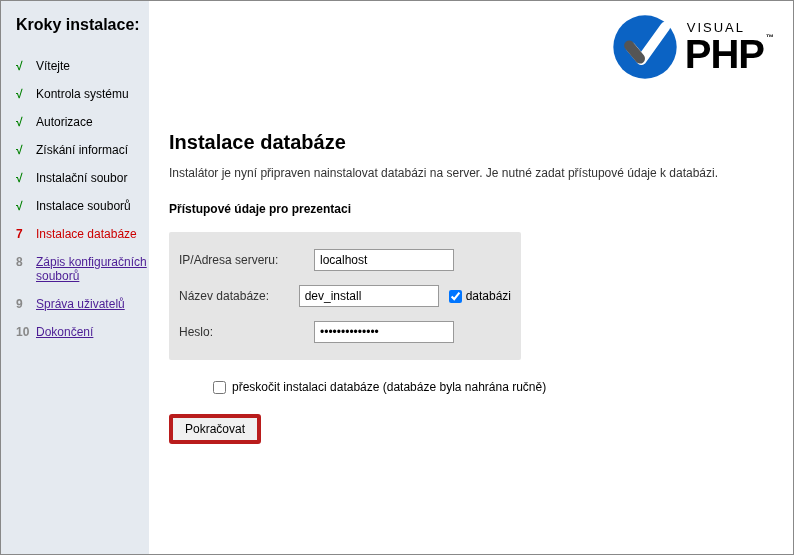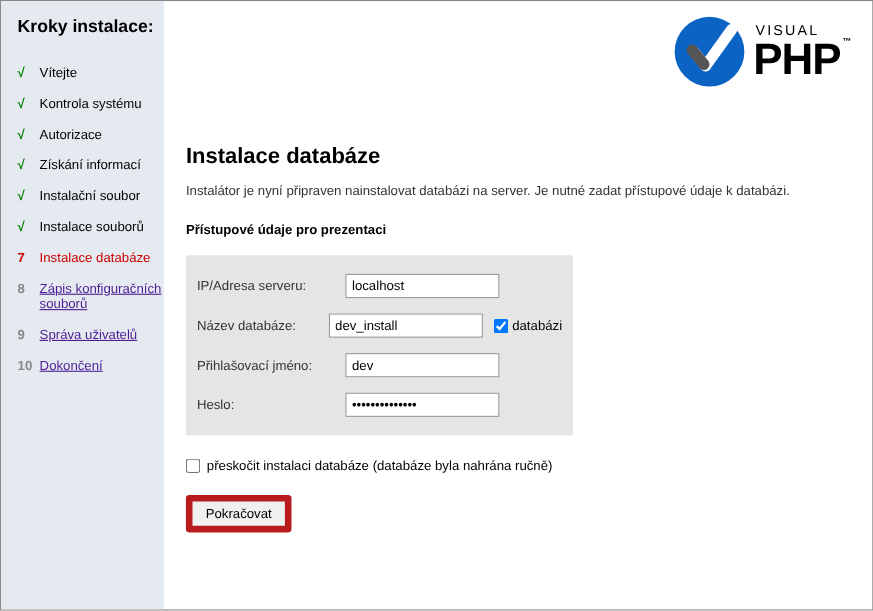--- a/index.html
+++ b/index.html
@@ -122,28 +122,29 @@
       align-items: center;
       gap: 4px;
       font-size: 12px;
     }
     .skip-row {
       margin-top: 20px;
       display: flex;
       align-items: center;
       gap: 6px;
       font-size: 12px;
+      margin-left: 44px;
     }
     .btn-row { margin-top: 20px; }
     .btn {
       padding: 4px 12px;
       font-family: Verdana, sans-serif;
       font-size: 12px;
       background: #f0f0f0;
-      border: 6px solid #b91c1c;
+      border: 4px solid #b91c1c;
       border-radius: 3px;
       cursor: pointer;
     }
   </style>
 </head>
 <body>
 
 <div class="sidebar">
   <h2>Kroky instalace:</h2>
   <ul class="steps">
@@ -214,24 +215,20 @@
     </div>
     <div class="form-row">
       <label>Název databáze:</label>
       <input type="text" value="dev_install" style="">
       <span class="checkbox-wrap">
         <input type="checkbox" checked="" style="">
         <span>databázi</span>
       </span>
     </div>
     <div class="form-row">
-      <label>Přihlašovací jméno:</label>
-      <input type="text" value="dev" style="">
-    </div>
-    <div class="form-row">
       <label>Heslo:</label>
       <input type="password" value="••••••••••••••" style="">
     </div>
   </div>
 
   <div class="skip-row">
     <input type="checkbox" style="">
     <span>přeskočit instalaci databáze (databáze byla nahrána ručně)</span>
   </div>
 

